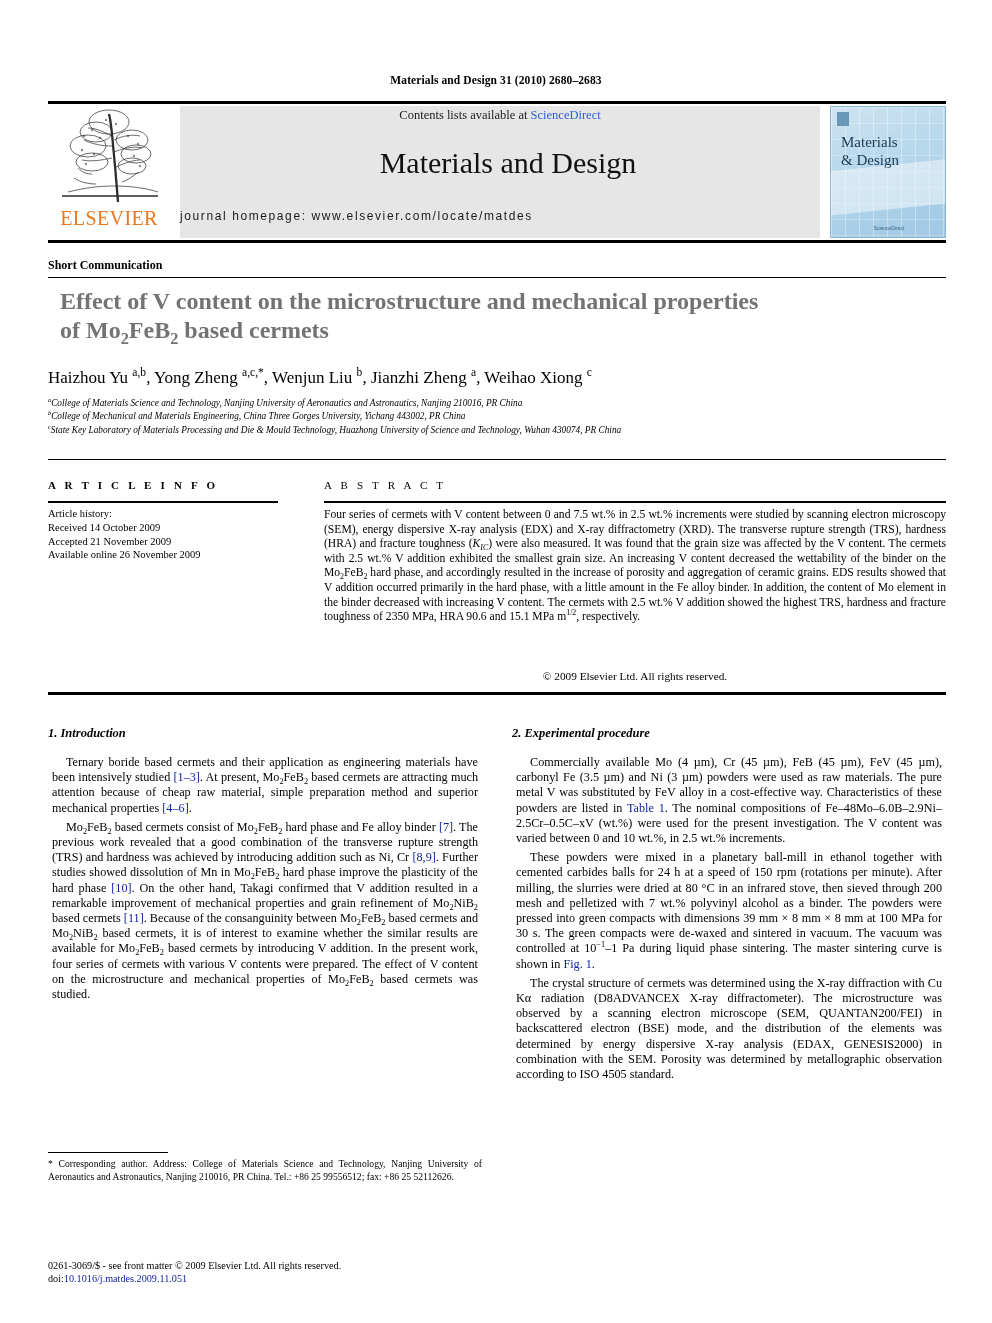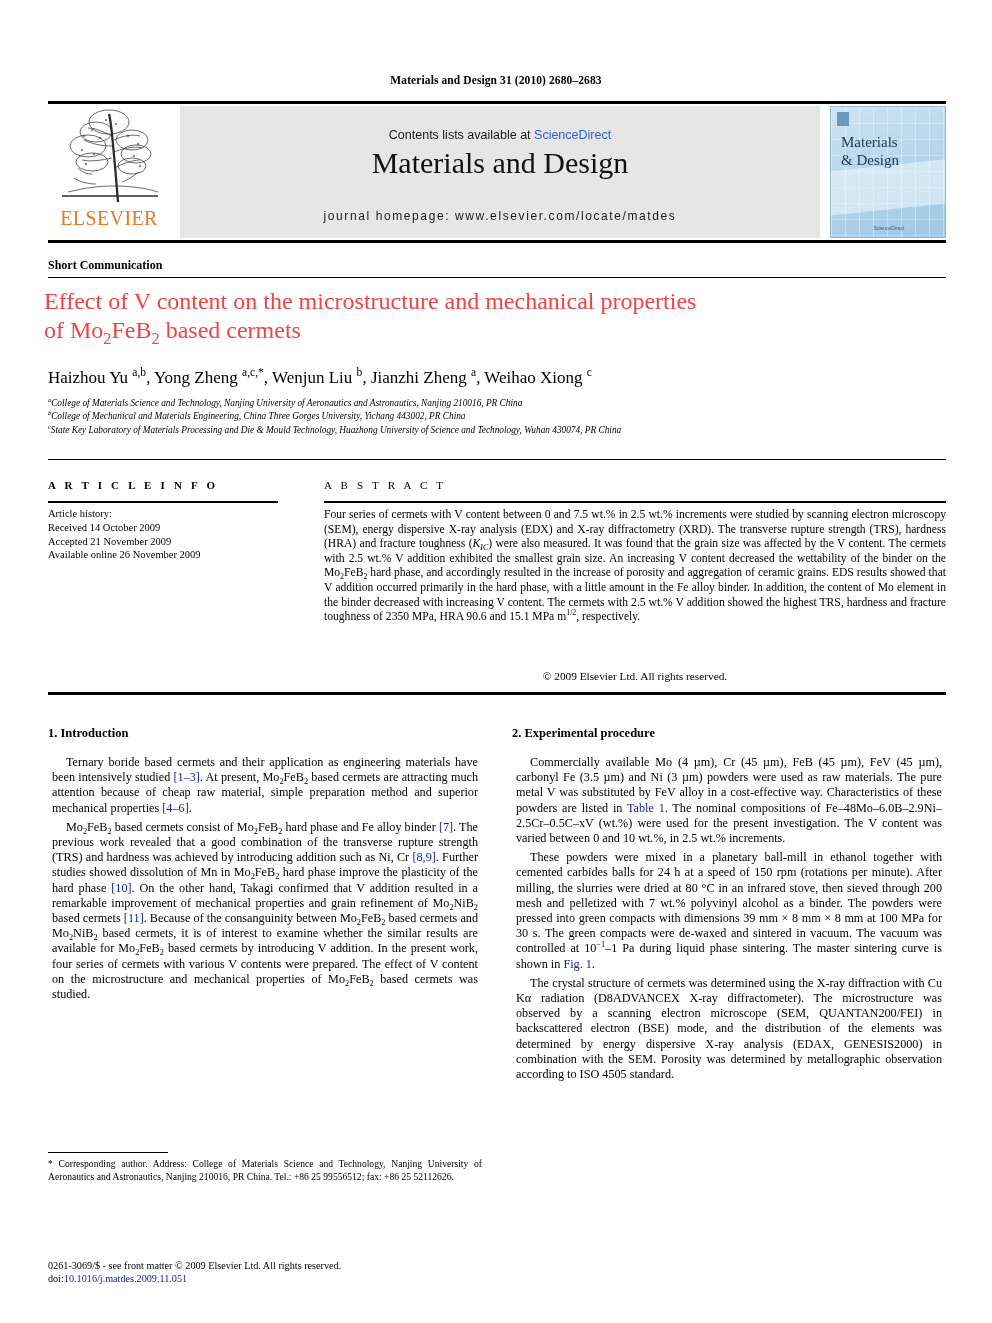--- a/index.html
+++ b/index.html
@@ -39,30 +39,30 @@
     position:absolute; left:0; top:101px; width:122px;
     text-align:center; color:#E87722;
     font-family:"Liberation Serif", serif;
     font-size:20px; letter-spacing:0.4px;
   }
   .sd-panel {
     position:absolute; left:132px; top:2px; width:640px; height:132px;
     background:#e6e6e6;
   }
   .sd-line {
-    position:absolute; top:22px; left:0; width:640px; text-align:center;
-    font-family:Liberation Sans, sans-serif; font-size:12.5px; color:#1a1a1a;
+    position:absolute; top:2px; left:0; width:640px; text-align:center;
+    font-family:Liberation Serif, serif; font-size:12.5px; color:#1a1a1a;
   }
   .sd-link { color:#2b5fd9; }
   .journal-name {
     position:absolute; top:40px; left:0; width:640px; text-align:center;
-    font-family:"Liberation Serif", serif; font-size:30px; color:#111;
+    font-family:"Liberation Serif", serif; font-size:30px; color:#111;padding-left:8px;
   }
   .homepage {
-    position:absolute; top:103px; left:0; width:640px; text-align:center;
+    position:absolute; top:103px; left:0; width:640px; text-align:left;
     font-family:"Liberation Sans", sans-serif; font-size:12px;
     letter-spacing:1.6px; color:#1a1a1a;
   }
   .cover {
     position:absolute; left:782px; top:2px; width:116px; height:132px;
     background:linear-gradient(160deg,#cfe4f2 0%,#b8d8ec 40%,#9fc8e4 100%);
     border:1px solid #8fb6d0;
     box-sizing:border-box;
     overflow:hidden;
   }
@@ -94,22 +94,22 @@
   
   .sectype {
     position:absolute; left:48px; top:258px;
     font-size:12px; font-weight:bold;
   }
   .rule-sectype {
     position:absolute; left:48px; top:277px; width:898px; height:1px;
     background:#000;
   }
   .title {
-    position:absolute; left:44px; top:287px; width:880px;
-    font-size:24px; line-height:29px; font-weight:normal; color:#ef4444;
+    position:absolute; left:60px; top:287px; width:880px;
+    font-size:24px; line-height:29px; font-weight:bold; color:#737373;
   }
   .authors {
     position:absolute; left:48px; top:368px; width:880px;
     font-size:17px;
   }
   .affils {
     position:absolute; left:48px; top:397px; width:880px;
     font-size:9.3px; font-style:italic; line-height:13.3px;
   }
   sup { font-size:0.68em; vertical-align:super; line-height:0; }
@@ -158,21 +158,21 @@
   }
 
   
   .col-left {
     position:absolute; left:48px; top:726px; width:434px;
   }
   .col-right {
     position:absolute; left:512px; top:726px; width:434px;
   }
   .sec-head {
-    font-size:12.5px; font-weight:bold; margin:0 0 14px 0;
+    font-size:12.5px; font-weight:bold; margin:0 0 14px 0;font-style:italic;
   }
   .col-right .sec-head { margin-bottom:14px; }
   p.body {
     margin:4px; font-size:12.2px; line-height:15.2px;
     text-align:justify; text-indent:14px;
     -webkit-hyphens:auto; hyphens:auto;
   }
   a.ref, .ref {
     color:#10239e; text-decoration:none;
   }

